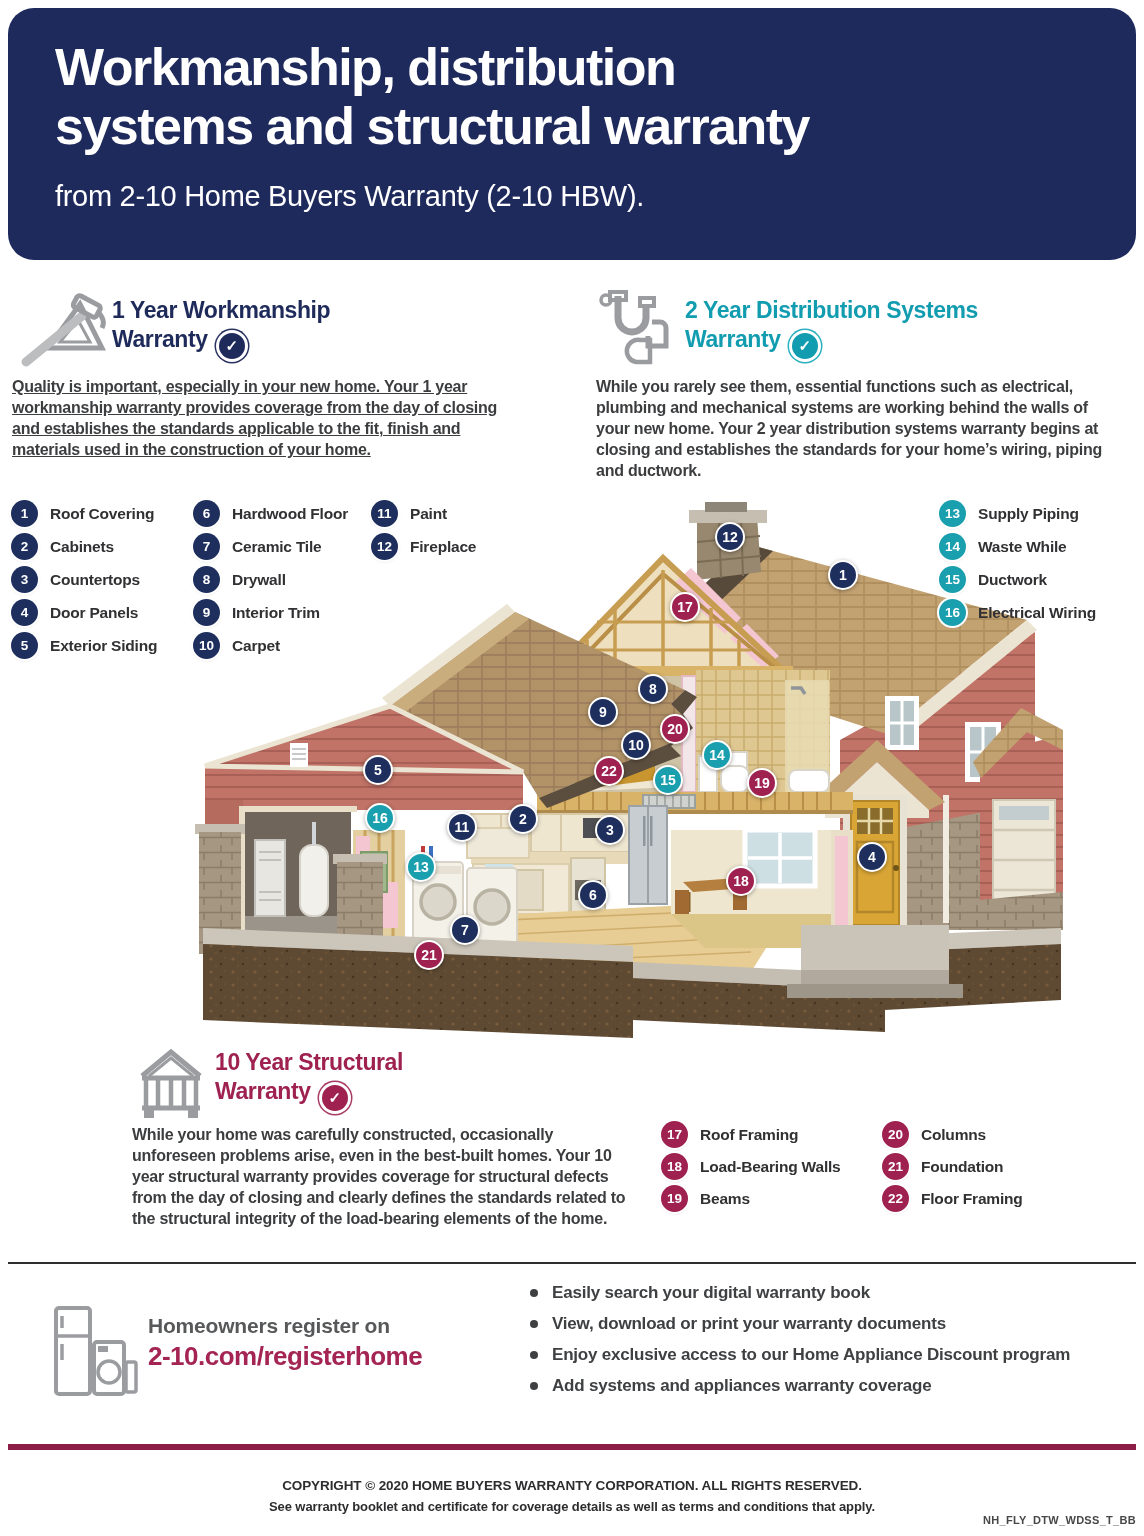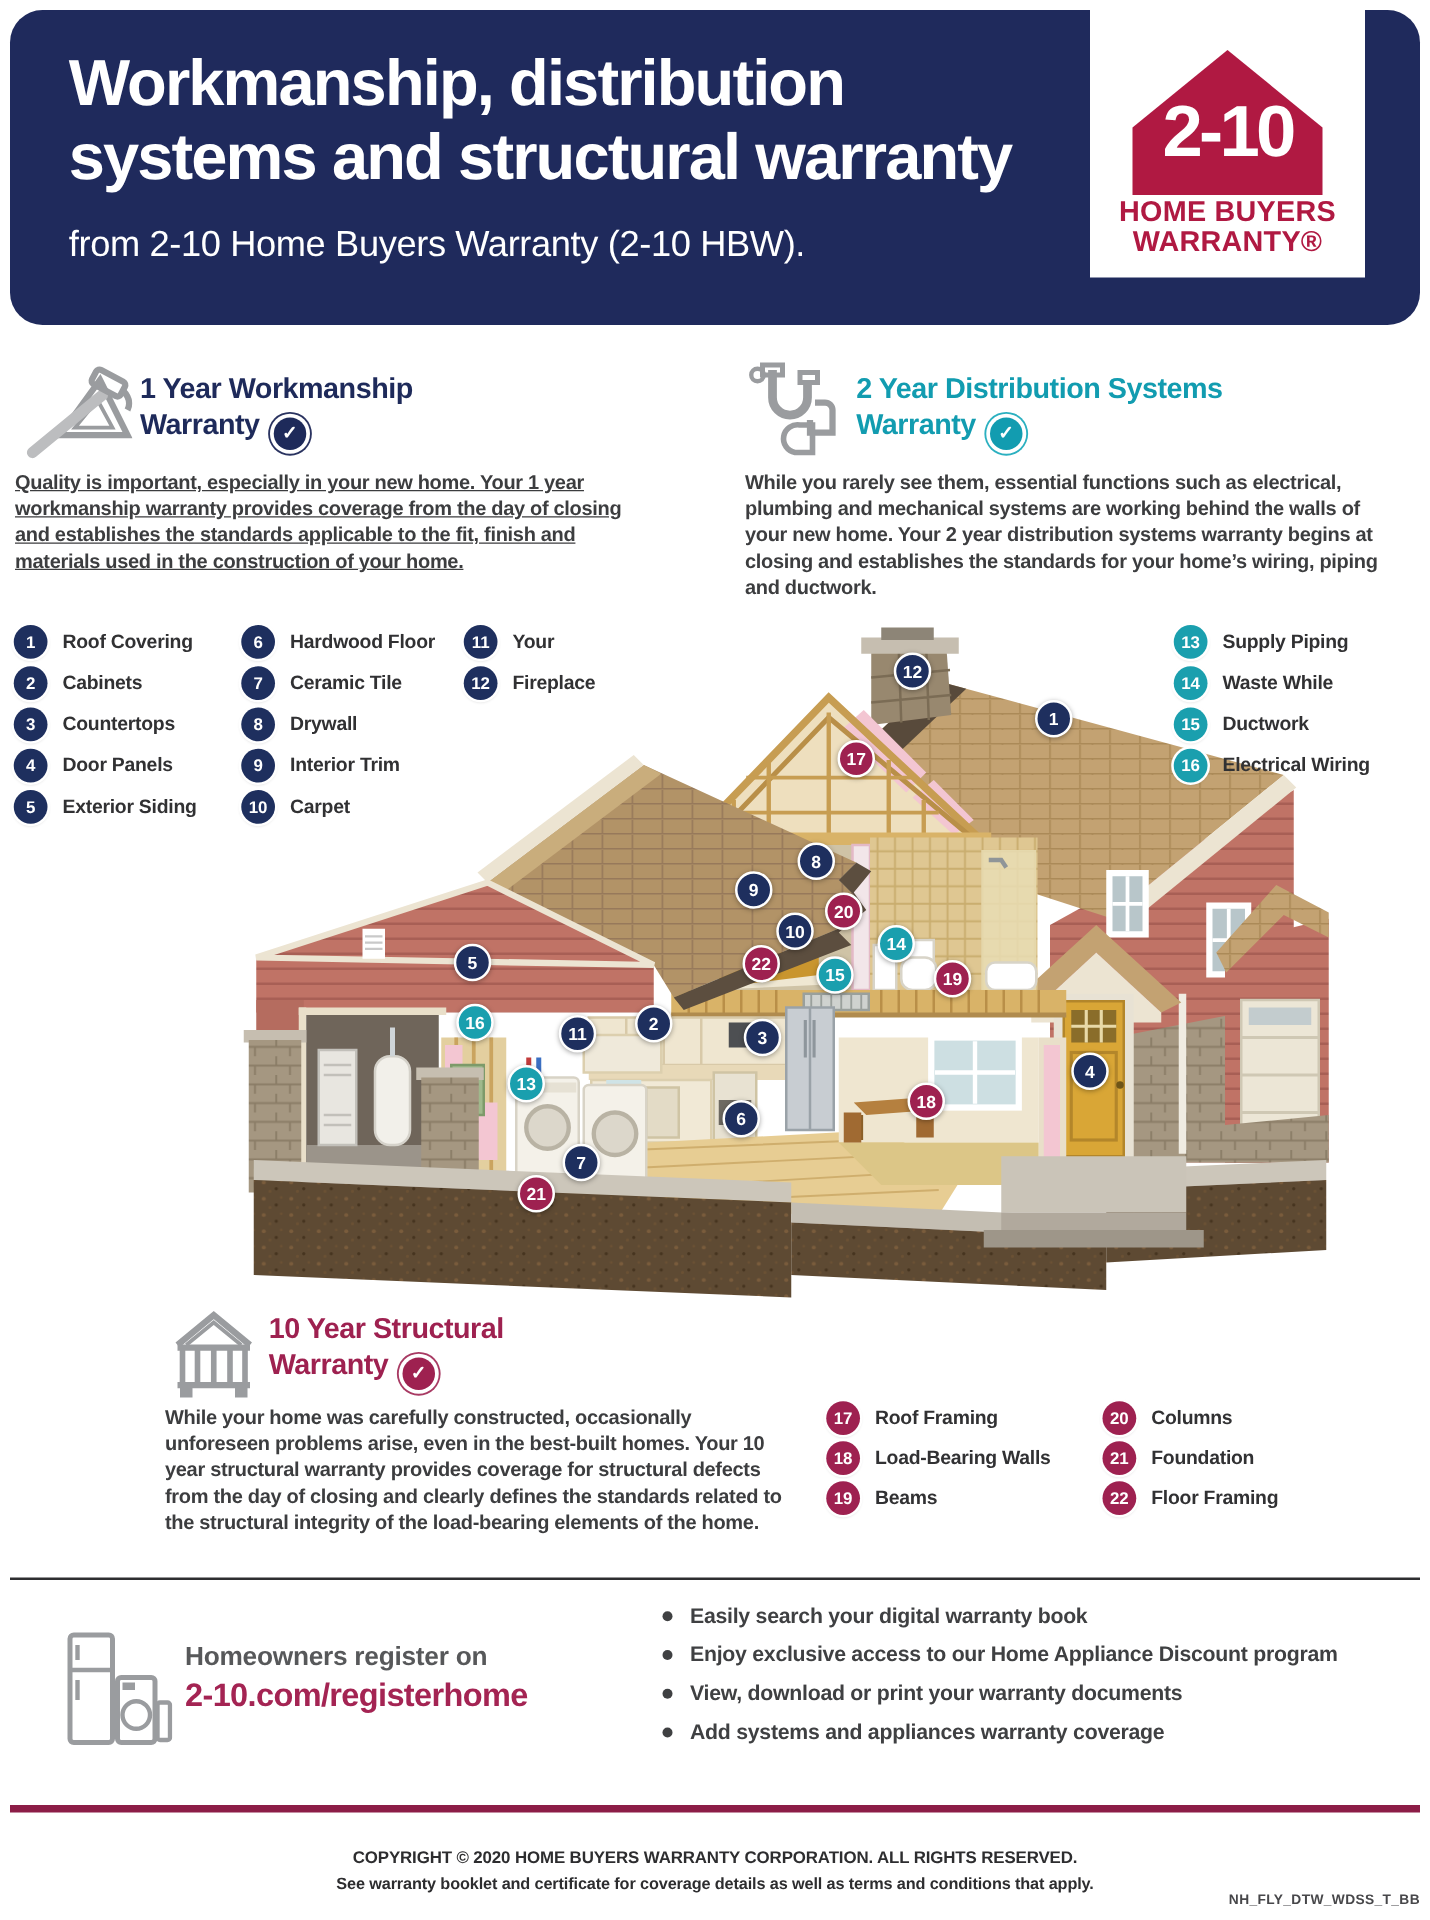--- a/index.html
+++ b/index.html
@@ -61,28 +61,20 @@
 </style>
 </head>
 <body>
 
 <div class="header">
   <div class="header-title">
     <div>Workmanship, distribution</div>
     <div>systems and structural warranty</div>
   </div>
   <div class="header-subtitle">from 2-10 Home Buyers Warranty (2-10 HBW).</div>
-  <div class="logo-box">
-    <svg class="logo-house-svg" width="168" height="118" viewBox="0 0 168 118">
-      <polygon points="84,2 160,64 160,118 8,118 8,64" fill="#b01942"></polygon>
-    </svg>
-    <div class="logo-number">2-10</div>
-    <div class="logo-line1">HOME BUYERS</div>
-    <div class="logo-line2">WARRANTY®</div>
-  </div>
 </div>
 
 <svg class="sec-icon" style="left:18px;top:290px;" width="88" height="82" viewBox="0 0 88 82">
   <path d="M62,14 L84,58 L30,58 Z" fill="none" stroke="#9a9c9f" stroke-width="5"></path>
   <path d="M60,30 L72,52 L42,52 Z" fill="none" stroke="#9a9c9f" stroke-width="3"></path>
   <path d="M8,72 L64,26" stroke="#bcbdbf" stroke-width="9" stroke-linecap="round"></path>
   <rect x="56" y="10" width="26" height="13" rx="3" transform="rotate(28 69 16)" fill="none" stroke="#9a9c9f" stroke-width="5"></rect>
   <path d="M80,22 q8,8 4,16" fill="none" stroke="#9a9c9f" stroke-width="5"></path>
 </svg>
 <div class="sec-heading navy" style="left:112px;top:296px;">
@@ -170,21 +162,21 @@
       </span>
     <span class="legend-label">Carpet</span>
   </div>
   </div>
 <div class="legend-col" style="left:371px;top:500px;">
 
 <div class="legend-item">
     <span class="num-circle navy">
         <span>11</span>
       </span>
-    <span class="legend-label">Your</span>
+    <span class="legend-label">Paint</span>
   </div>
     <div class="legend-item">
     <span class="num-circle navy">
         <span>12</span>
       </span>
     <span class="legend-label">Fireplace</span>
   </div>
   </div>
 <div class="legend-col" style="left:939px;top:500px;">
 
@@ -559,21 +551,21 @@
   <circle cx="59" cy="70" r="11" fill="none" stroke="#9a9c9f" stroke-width="3.5"></circle>
   <rect x="48" y="44" width="10" height="6" fill="#9a9c9f"></rect>
   <rect x="76" y="60" width="10" height="30" rx="2" fill="none" stroke="#9a9c9f" stroke-width="3.5"></rect>
 </svg>
 <div class="register-label">Homeowners register on</div>
 <div class="register-url">2-10.com/registerhome</div>
 
 <ul class="benefits">
 
 <li>Easily search your digital warranty book</li>
+    <li>View, download or print your warranty documents</li>
     <li>Enjoy exclusive access to our Home Appliance Discount program</li>
-    <li>View, download or print your warranty documents</li>
     <li>Add systems and appliances warranty coverage</li>
   </ul>
 
 <div class="bottom-bar"></div>
 <div class="legal-line1">COPYRIGHT © 2020 HOME BUYERS WARRANTY CORPORATION. ALL RIGHTS RESERVED.</div>
 <div class="legal-line2">See warranty booklet and certificate for coverage details as well as terms and conditions that apply.</div>
 <div class="doc-code">NH_FLY_DTW_WDSS_T_BB</div>
 
 </body></html>

